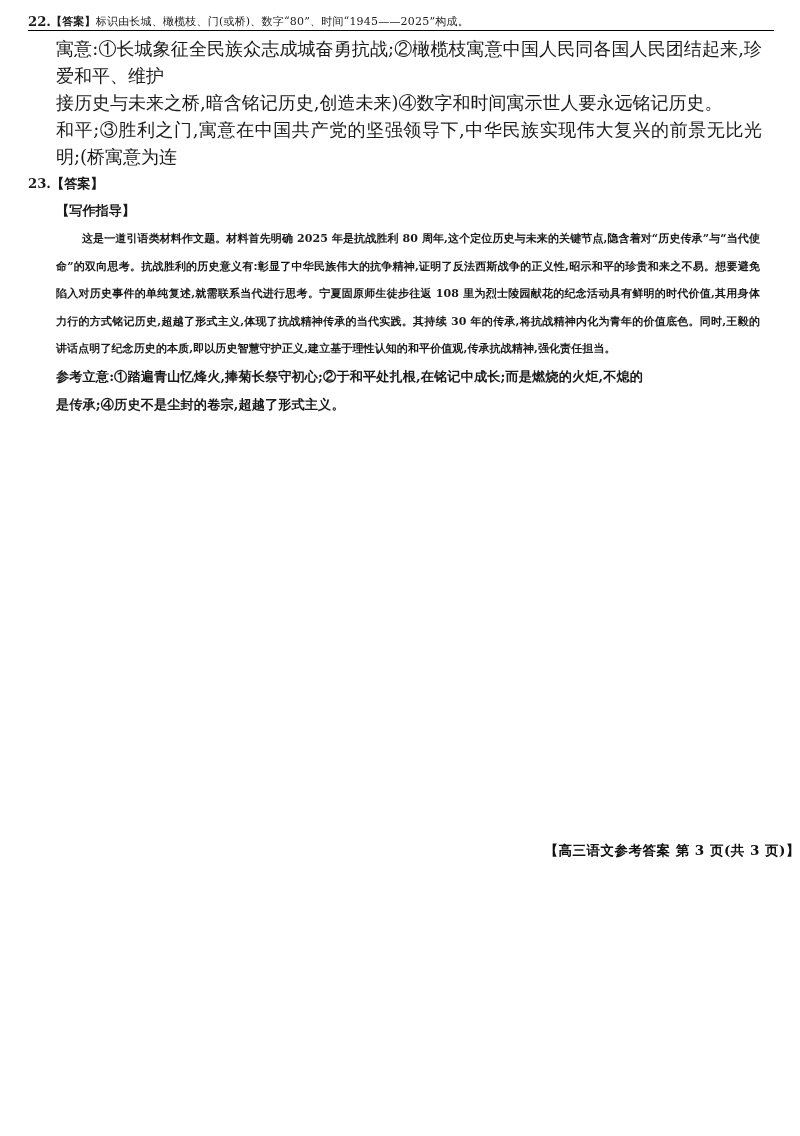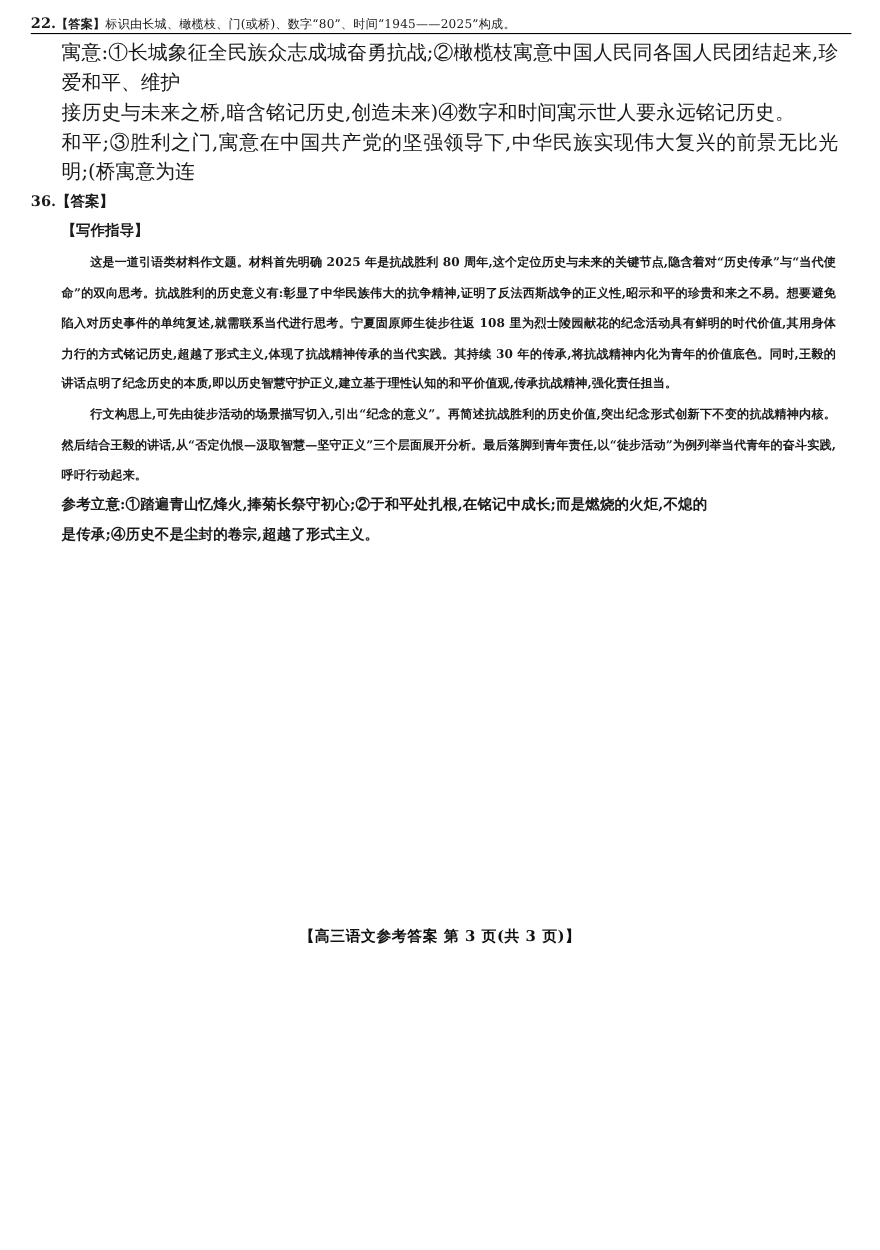--- a/index.html
+++ b/index.html
@@ -102,21 +102,21 @@
     padding-left: 28px;
     padding-right: 4px;
     text-align: justify;
   }
   
   .footer {
     position: absolute;
     left: 0;
     right: 0;
     bottom: 18px;
-    text-align: center;
+    text-align: right;
     font-size: 13.5px;
     font-weight: 700;
     letter-spacing: 0.5px;
     color: #111;
   }
 </style>
 </head>
 <body>
 
 <div class="page">
@@ -129,26 +129,25 @@
         <div class="line"><span class="bold">【答案】</span><span>标识由长城、橄榄枝、门(或桥)、数字“80”、时间“1945——2025”构成。</span></div>
       </div>
     </div>
     <div class="sub-line">寓意:①长城象征全民族众志成城奋勇抗战;②橄榄枝寓意中国人民同各国人民团结起来,珍爱和平、维护</div>
     <div class="sub-line">接历史与未来之桥,暗含铭记历史,创造未来)④数字和时间寓示世人要永远铭记历史。</div>
     <div class="sub-line">和平;③胜利之门,寓意在中国共产党的坚强领导下,中华民族实现伟大复兴的前景无比光明;(桥寓意为连</div>
   </div>
 
   <div class="block" id="item23">
     <div class="item-row">
-      <div class="num">36.</div>
+      <div class="num">23.</div>
       <div class="body-col">
         <div class="q-head">【答案】</div>
       </div>
     </div>
     <div class="guide-title">【写作指导】</div>
     <div class="para">这是一道引语类材料作文题。材料首先明确 2025 年是抗战胜利 80 周年,这个定位历史与未来的关键节点,隐含着对“历史传承”与“当代使命”的双向思考。抗战胜利的历史意义有:彰显了中华民族伟大的抗争精神,证明了反法西斯战争的正义性,昭示和平的珍贵和来之不易。想要避免陷入对历史事件的单纯复述,就需联系当代进行思考。宁夏固原师生徒步往返 108 里为烈士陵园献花的纪念活动具有鲜明的时代价值,其用身体力行的方式铭记历史,超越了形式主义,体现了抗战精神传承的当代实践。其持续 30 年的传承,将抗战精神内化为青年的价值底色。同时,王毅的讲话点明了纪念历史的本质,即以历史智慧守护正义,建立基于理性认知的和平价值观,传承抗战精神,强化责任担当。</div>
-    <div class="para">行文构思上,可先由徒步活动的场景描写切入,引出“纪念的意义”。再简述抗战胜利的历史价值,突出纪念形式创新下不变的抗战精神内核。然后结合王毅的讲话,从“否定仇恨—汲取智慧—坚守正义”三个层面展开分析。最后落脚到青年责任,以“徒步活动”为例列举当代青年的奋斗实践,呼吁行动起来。</div>
     <div class="ref">参考立意:①踏遍青山忆烽火,捧菊长祭守初心;②于和平处扎根,在铭记中成长;而是燃烧的火炬,不熄的</div>
     <div class="ref">是传承;④历史不是尘封的卷宗,超越了形式主义。</div>
   </div>
 
   <div class="footer">【高三语文参考答案  第 3 页(共 3 页)】</div>
 </div>
 
 </body></html>

